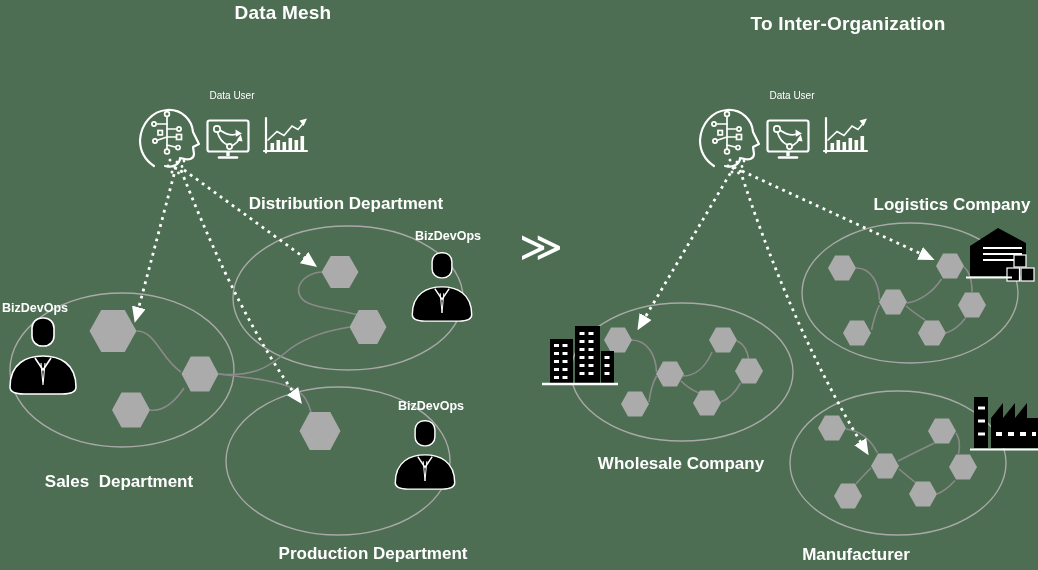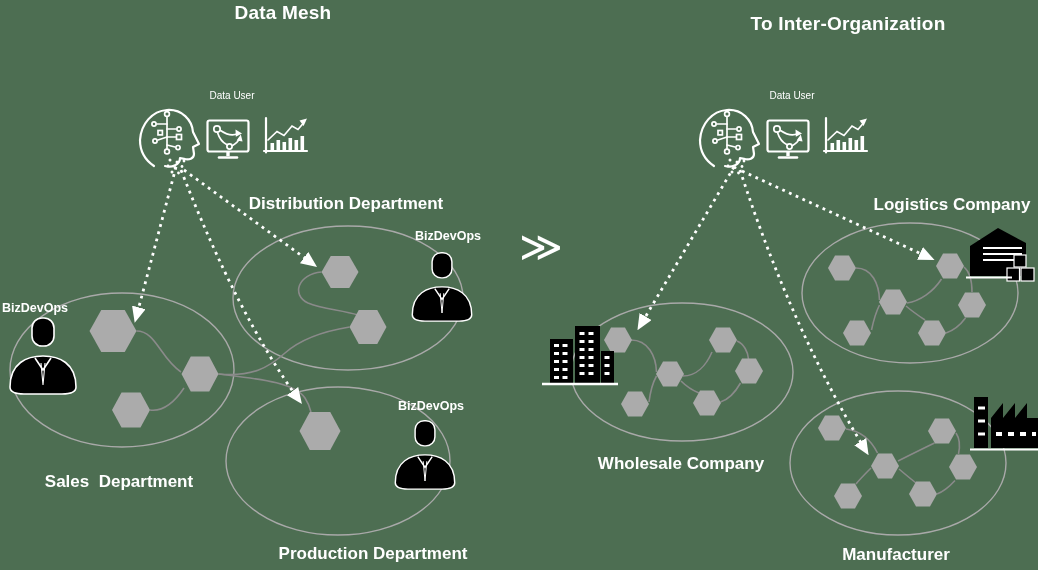--- a/index.html
+++ b/index.html
@@ -214,20 +214,20 @@
   <div class="label title" style="left:800px;top:13px;">To Inter-Organization</div>
 
   <div class="label du-label" style="left:232px;top:90px;">Data User</div>
   <div class="label du-label" style="left:792px;top:90px;">Data User</div>
 
   <div class="label group-label" style="left:119px;top:452px;margin-top:20px;">Sales  Department</div>
   <div class="label group-label" style="left:346px;top:194px;">Distribution Department</div>
   <div class="label group-label" style="left:337px;top:544px;margin-left:36px;">Production Department</div>
   <div class="label group-label" style="left:681px;top:454px;">Wholesale Company</div>
   <div class="label group-label" style="left:952px;top:195px;">Logistics Company</div>
-  <div class="label group-label" style="left:896px;top:545px;">Manufacturer</div>
+  <div class="label group-label" style="left:856px;top:545px;">Manufacturer</div>
 
   <div class="label role-label" style="left:29px;top:301px;">BizDevOps</div>
   <div class="label role-label" style="left:442px;top:229px;">BizDevOps</div>
   <div class="label role-label" style="left:425px;top:399px;">BizDevOps</div>
 
   <div class="label chevron" style="left:541px;top:226px;">≫</div>
 </div>
 
 </body></html>

